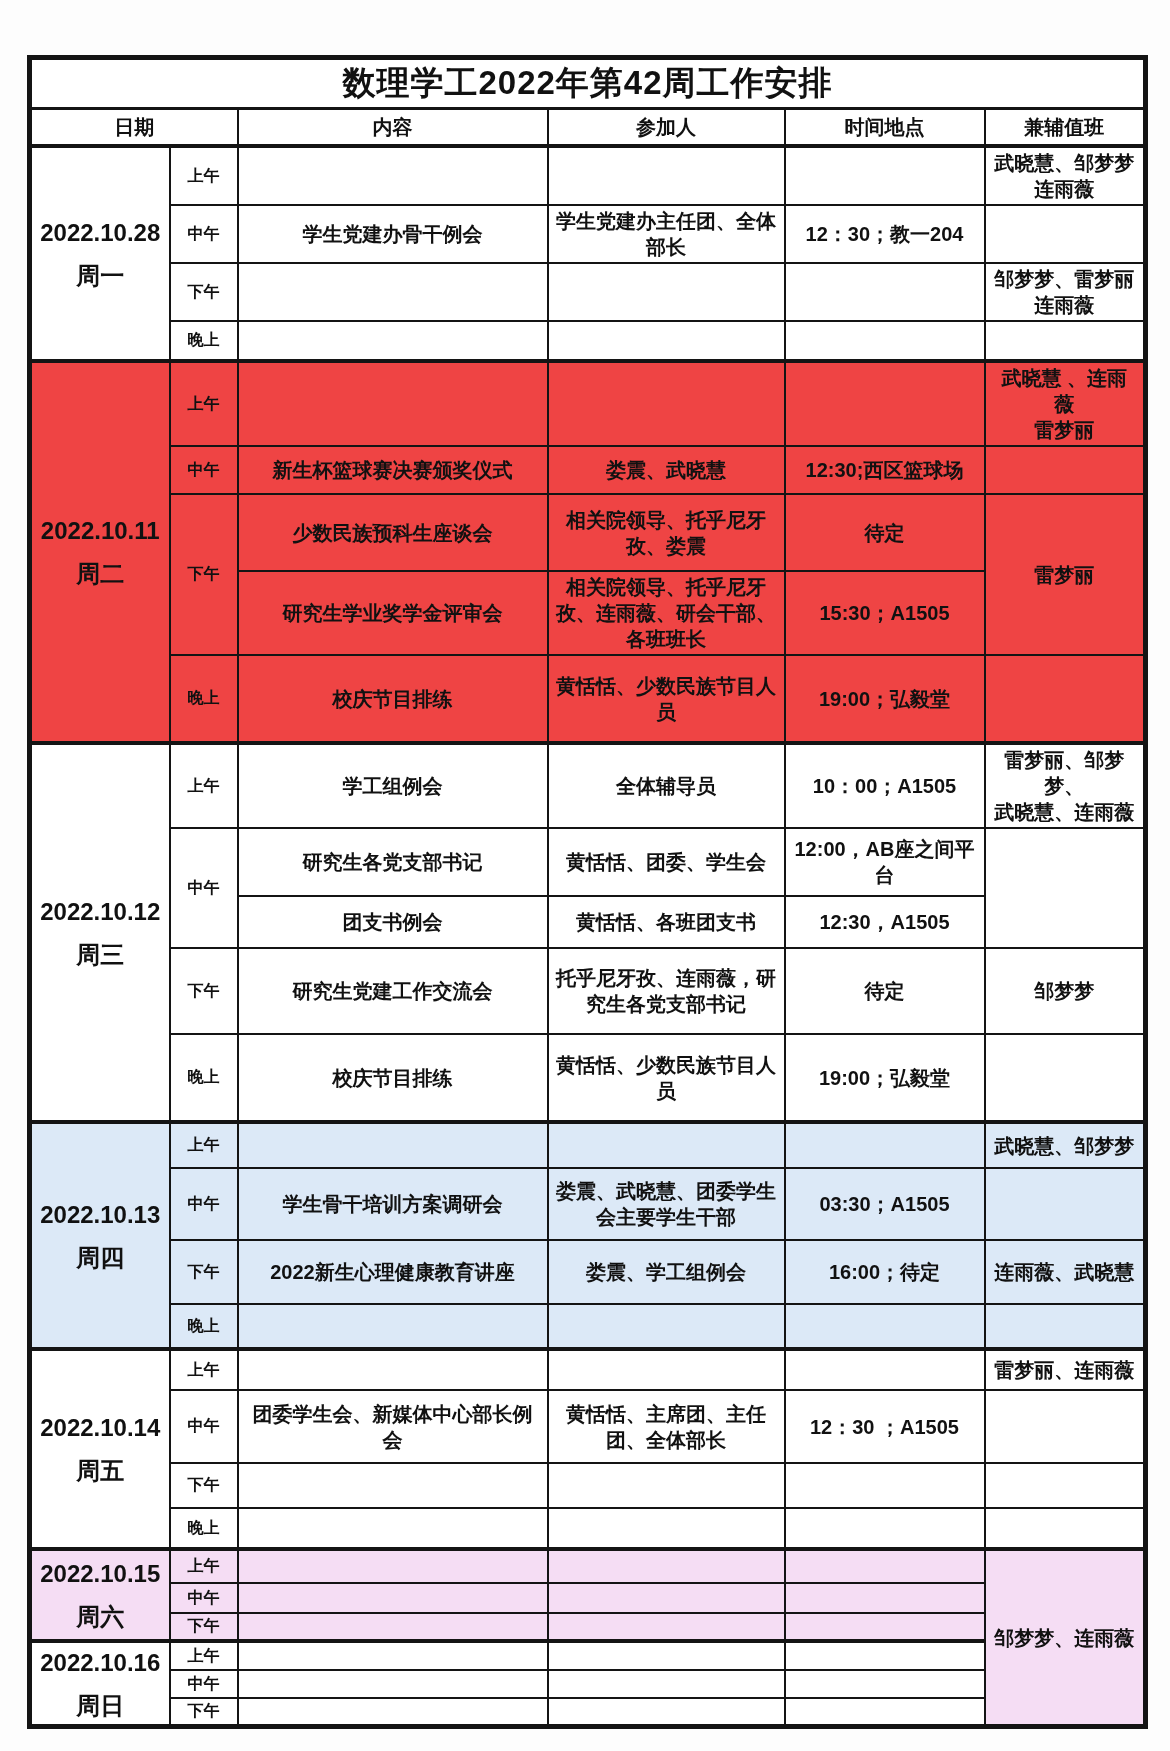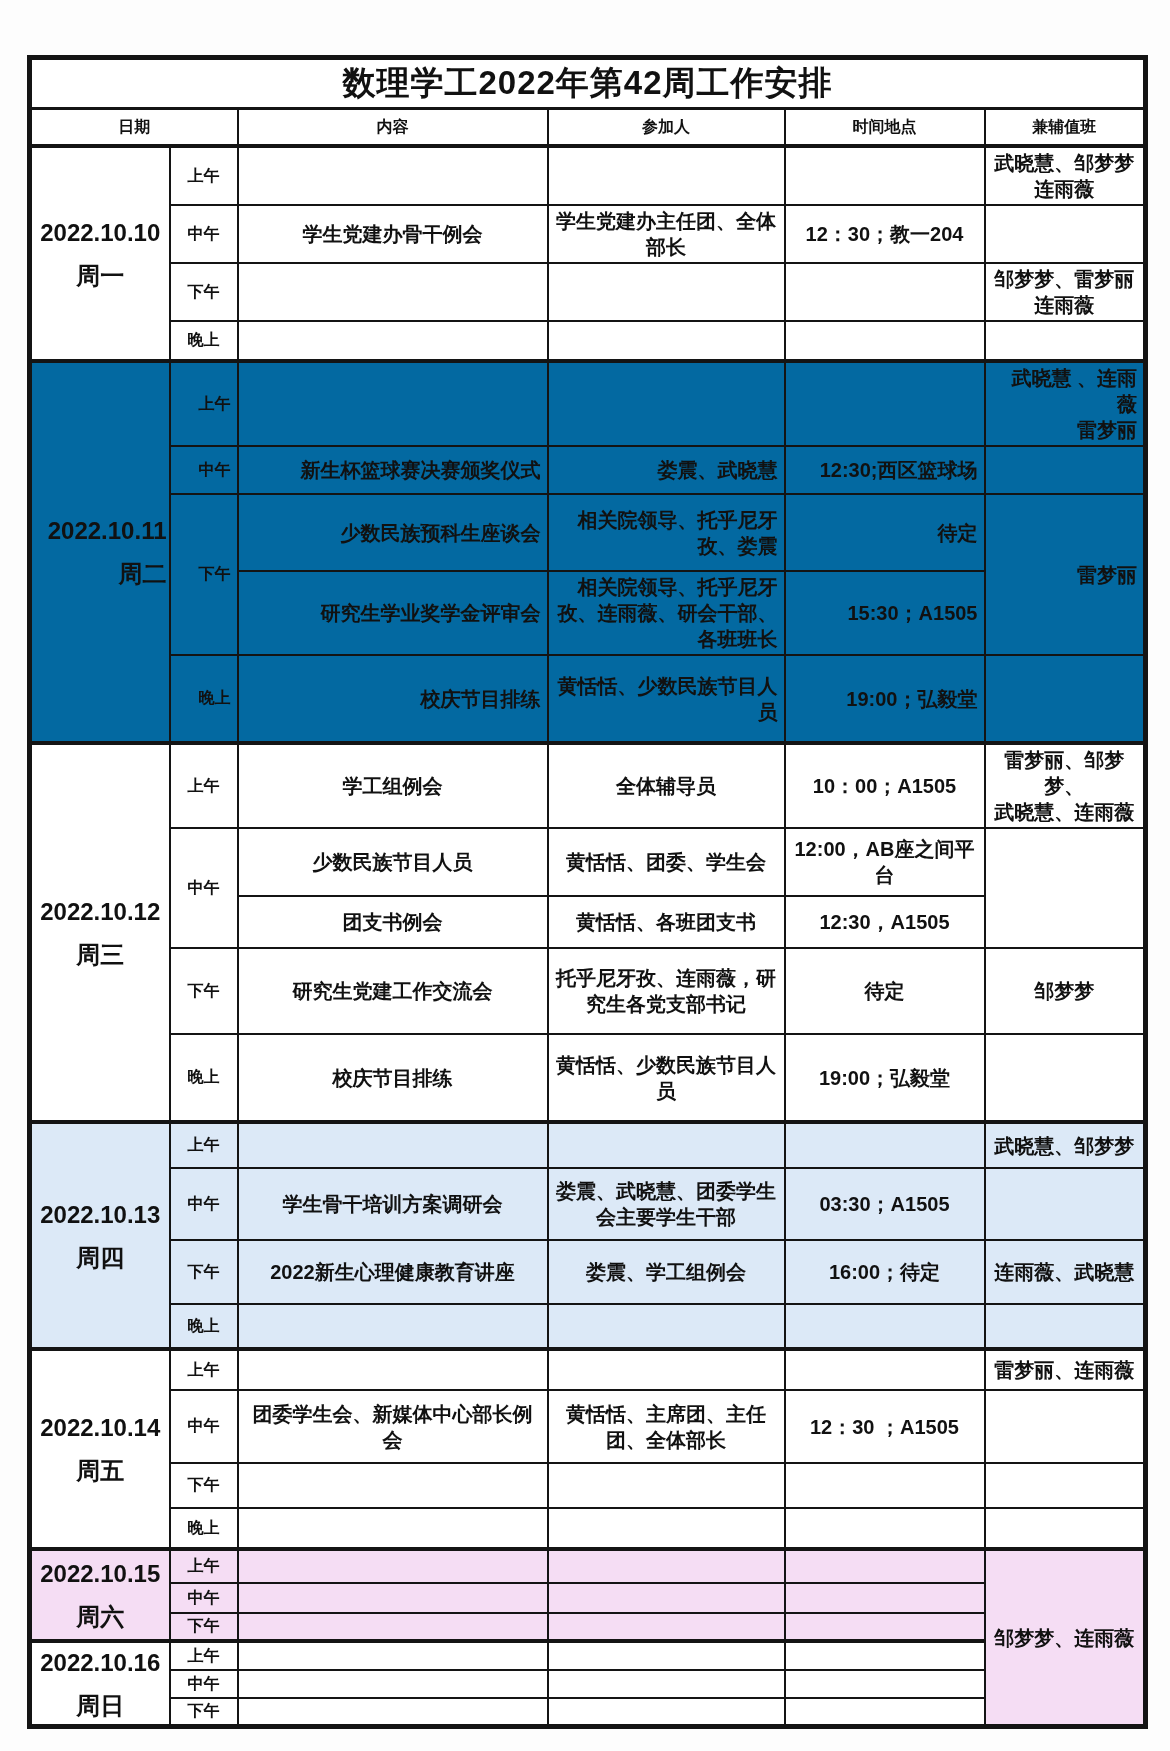--- a/index.html
+++ b/index.html
@@ -31,30 +31,30 @@
   table{border:5px solid #141414;}
   tr.sec td, tr.sec th{border-top-width:4px;}
   .title-row th{
     font-size:33px;
     font-weight:700;
     letter-spacing:1px;
     border-bottom-width:3px;
     padding:2px 0;
   }
   .head-row th{
-    font-size:16px;
+    font-size:20px;
     font-weight:700;
     border-bottom-width:3px;
   }
   .c-date{font-size:24px;font-weight:700;padding:0 2px;}
   .c-date .d1{margin-bottom:12px;}
   .c-slot{font-size:16px;}
   .c-duty{white-space:pre-line;}
   
-  .day-orange td{background:#0369a1;text-align:right;}
+  .day-orange td{background:#ef4444;}
   .day-blue td{background:#DCE9F7;}
   .day-pink td{background:#F5DDF4;}
   .pink-cell{background:#F5DDF4;}
 </style>
 </head>
 <body>
 
 <div class="sheet">
 <table>
   <colgroup>
@@ -73,21 +73,21 @@
   <tr class="head-row" style="height:38px">
     <th colspan="2">日期</th>
     <th>内容</th>
     <th>参加人</th>
     <th>时间地点</th>
     <th>兼辅值班</th>
   </tr>
 
   <tr class="sec" style="height:57px">
     <td class="c-date" rowspan="4">
-      <div class="d1">2022.10.10</div>
+      <div class="d1">2022.10.28</div>
       <div class="d2">周一</div>
     </td>
     <td class="c-slot">上午</td>
     <td></td>
     <td></td>
     <td></td>
     <td class="c-duty">武晓慧、邹梦梦
 连雨薇</td>
   </tr>
   <tr style="height:58px">
@@ -159,21 +159,21 @@
     </td>
     <td class="c-slot">上午</td>
     <td>学工组例会</td>
     <td>全体辅导员</td>
     <td>10：00；A1505</td>
     <td class="c-duty">雷梦丽、邹梦梦、
 武晓慧、连雨薇</td>
   </tr>
   <tr style="height:68px">
     <td class="c-slot" rowspan="2">中午</td>
-    <td>少数民族节目人员</td>
+    <td>研究生各党支部书记</td>
     <td>黄恬恬、团委、学生会</td>
     <td>12:00，AB座之间平台</td>
     <td class="c-duty" rowspan="2"></td>
   </tr>
   <tr style="height:52px">
     <td>团支书例会</td>
     <td>黄恬恬、各班团支书</td>
     <td>12:30，A1505</td>
   </tr>
   <tr style="height:86px">

